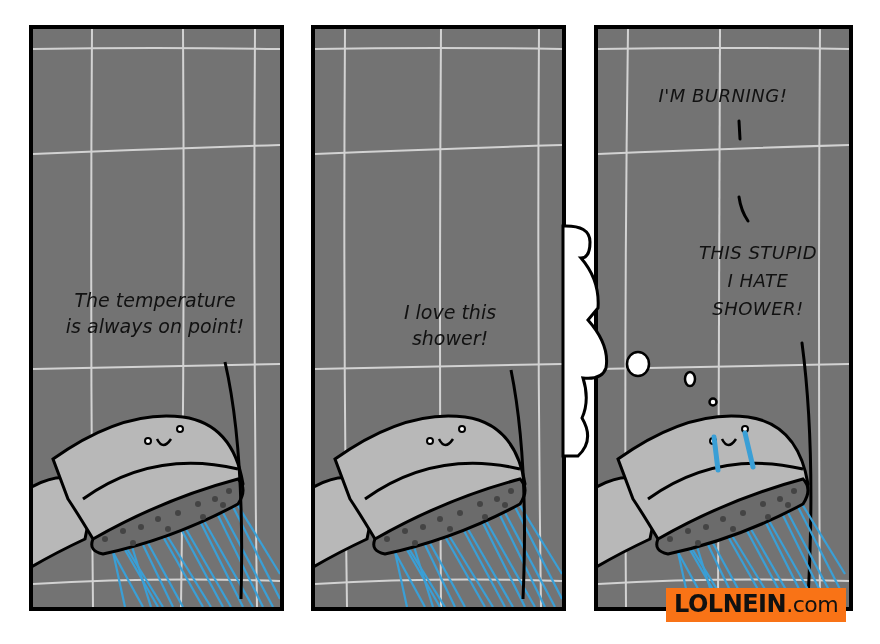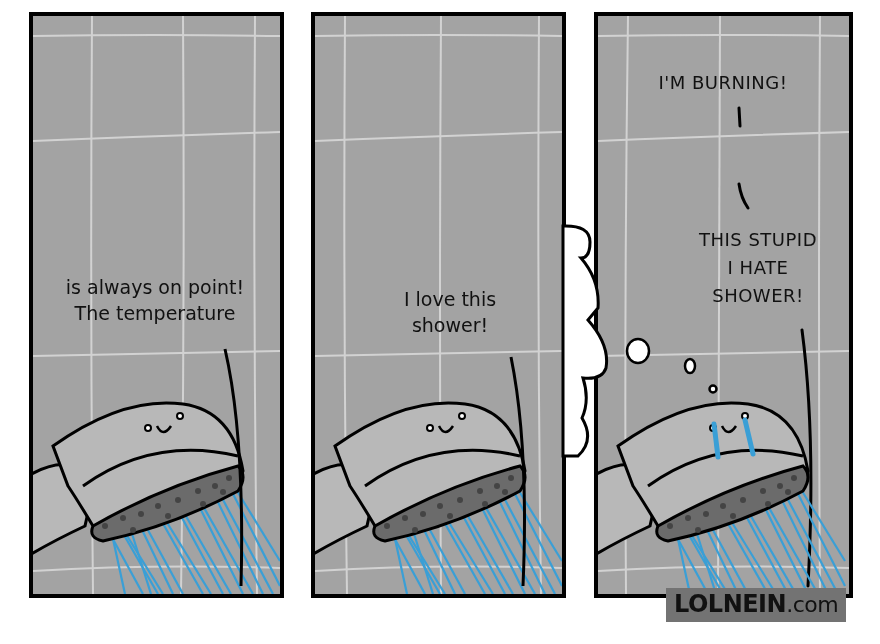--- a/index.html
+++ b/index.html
@@ -1,47 +1,47 @@
 <!DOCTYPE html>
 <html><head>
 <meta charset="utf-8">
 <style>
   html, body { margin:0; padding:0; background:#ffffff; }
   body { width:880px; height:644px; position:relative; overflow:hidden;
          font-family:"DejaVu Sans", sans-serif; }
-  .panel { position:absolute; top:12px; width:255px; height:586px;
-           box-sizing:border-box; border:4px solid #000; background:#a3a3a3; overflow:hidden; }
+  .panel { position:absolute; top:25px; width:255px; height:586px;
+           box-sizing:border-box; border:4px solid #000; background:#737373; overflow:hidden;font-style:italic; }
   .grid-svg, .art-svg { position:absolute; left:0; top:0; }
   .speech { position:absolute; color:#111; font-size:19px; line-height:26px; text-align:center;
             font-family:"DejaVu Sans", sans-serif; white-space:nowrap; }
   .caps { font-size:18px; letter-spacing:0.5px; }
   .overlay { position:absolute; left:0; top:0; pointer-events:none; }
-  .watermark { position:absolute; left:666px; top:588px; background:#737373;
+  .watermark { position:absolute; left:666px; top:588px; background:#f97316;
                padding:2px 8px 4px 8px; font-size:24px; font-weight:bold; color:#111;
                font-family:"DejaVu Sans", sans-serif; letter-spacing:-0.5px; }
   .watermark .com { font-weight:normal; font-size:22px; }
 </style>
 </head>
 <body>
 
 <div class="panel" style="left:29px;">
   <svg class="grid-svg" width="247" height="578">
     <g stroke="#d2d2d2" stroke-width="2" fill="none">
       <path d="M0 20 Q120 18 247 20"></path>
       <path d="M0 125 Q120 120 247 116"></path>
       <path d="M0 340 Q120 338 247 335"></path>
       <path d="M0 555 Q120 548 247 552"></path>
       <path d="M59 0 Q57 290 60 578"></path>
       <path d="M150 0 Q152 290 148 578"></path>
       <path d="M222 0 Q220 290 224 578"></path>
     </g>
   </svg>
   <div class="speech" style="left:12px; top:258px; width:220px;">
+    <div>The temperature</div>
     <div>is always on point!</div>
-    <div>The temperature</div>
   </div>
   <svg class="art-svg" width="247" height="578">
     <use href="#showerhead"></use>
     <path d="M192 333 Q212 420 208 570" stroke="#000" stroke-width="3" fill="none"></path>
   </svg>
 </div>
 
 <div class="panel" style="left:311px;">
   <svg class="grid-svg" width="247" height="578">
     <g stroke="#d2d2d2" stroke-width="2" fill="none">

